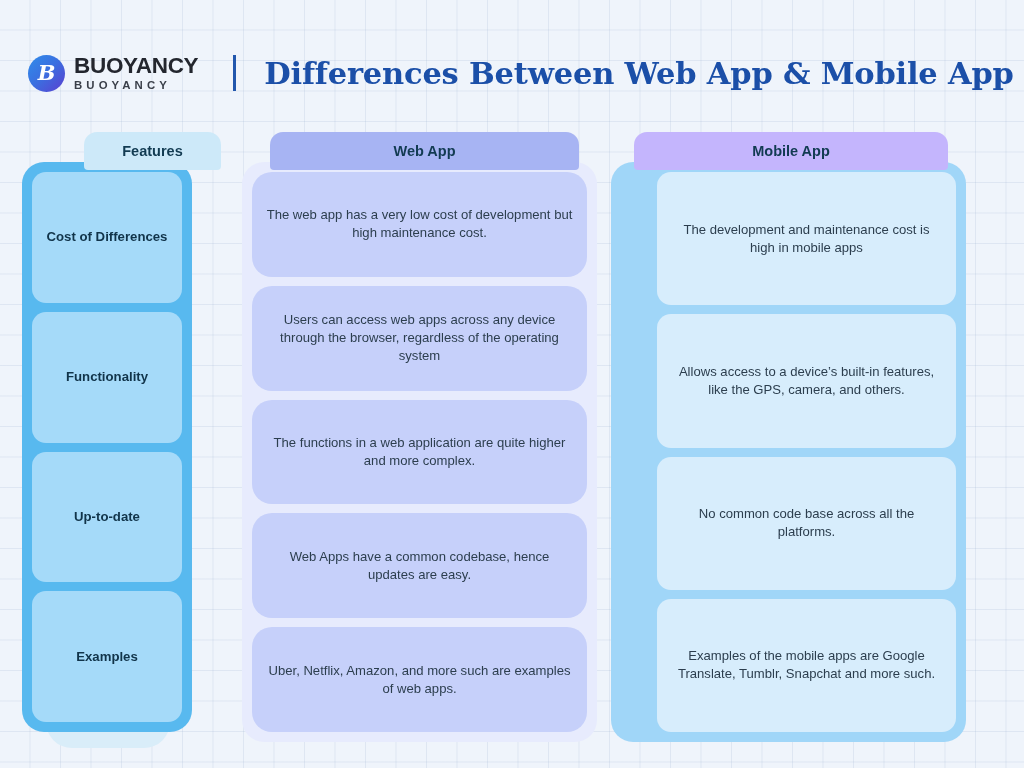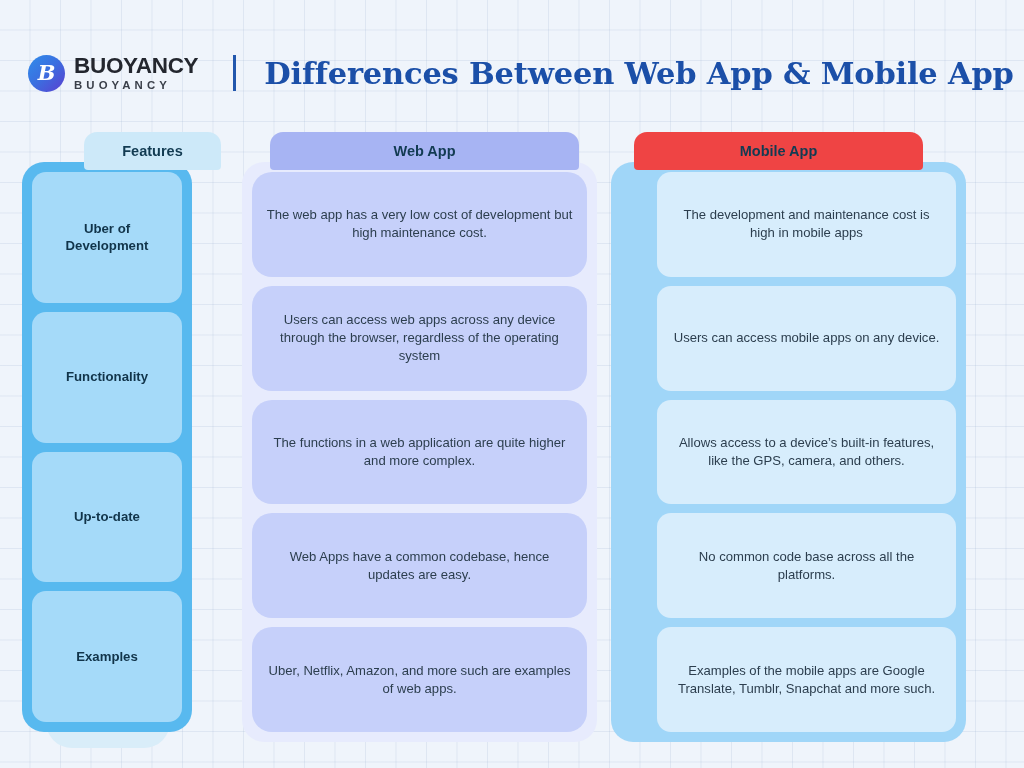--- a/index.html
+++ b/index.html
@@ -190,22 +190,22 @@
   }
   #col-web .col-body {
     left: 0; width: 355px; height: 580px;
     background: #e7ebfd;
   }
   #col-web .cell { background: #c6d0fa; border-radius: 20px; }
 
   
   #col-mobile { left: 611px; width: 355px; }
   #col-mobile .col-header {
-    left: 23px; width: 289px;
-    background: #ef4444;
+    left: 23px; width: 314px;
+    background: #c4b5fd;
   }
   #col-mobile .col-shadow {
     left: 10px; top: 36px; width: 335px; height: 572px;
     background: #bfe3fb;
   }
   #col-mobile .col-body {
     left: 0; width: 355px; height: 580px;
     background: #a0d6f8;
     padding-left: 46px;
   }
@@ -230,21 +230,21 @@
 
   <h1 id="page-title">Differences Between Web App &amp; Mobile App</h1>
 </div>
 
 <div id="columns">
 
   <div class="column" id="col-features">
     <div class="col-header">Features</div>
     <div class="col-shadow"></div>
     <div class="col-body">
-      <div class="cell cell-feature">Uber of Development</div>
+      <div class="cell cell-feature">Cost of Differences</div>
       <div class="cell cell-feature">Functionality</div>
       <div class="cell cell-feature">Up-to-date</div>
       <div class="cell cell-feature">Examples</div>
     </div>
   </div>
 
   <div class="column" id="col-web">
     <div class="col-header">Web App</div>
     <div class="col-shadow"></div>
     <div class="col-body">
@@ -254,20 +254,19 @@
       <div class="cell cell-text">Web Apps have a common codebase, hence updates are easy.</div>
       <div class="cell cell-text">Uber, Netflix, Amazon, and more such are examples of web apps.</div>
     </div>
   </div>
 
   <div class="column" id="col-mobile">
     <div class="col-header">Mobile App</div>
     <div class="col-shadow"></div>
     <div class="col-body">
       <div class="cell cell-text">The development and maintenance cost is high in mobile apps</div>
-      <div class="cell cell-text">Users can access mobile apps on any device.</div>
       <div class="cell cell-text">Allows access to a device’s built-in features, like the GPS, camera, and others.</div>
       <div class="cell cell-text">No common code base across all the platforms.</div>
       <div class="cell cell-text">Examples of the mobile apps are Google Translate, Tumblr, Snapchat and more such.</div>
     </div>
   </div>
 
 </div>
 
 </body></html>

